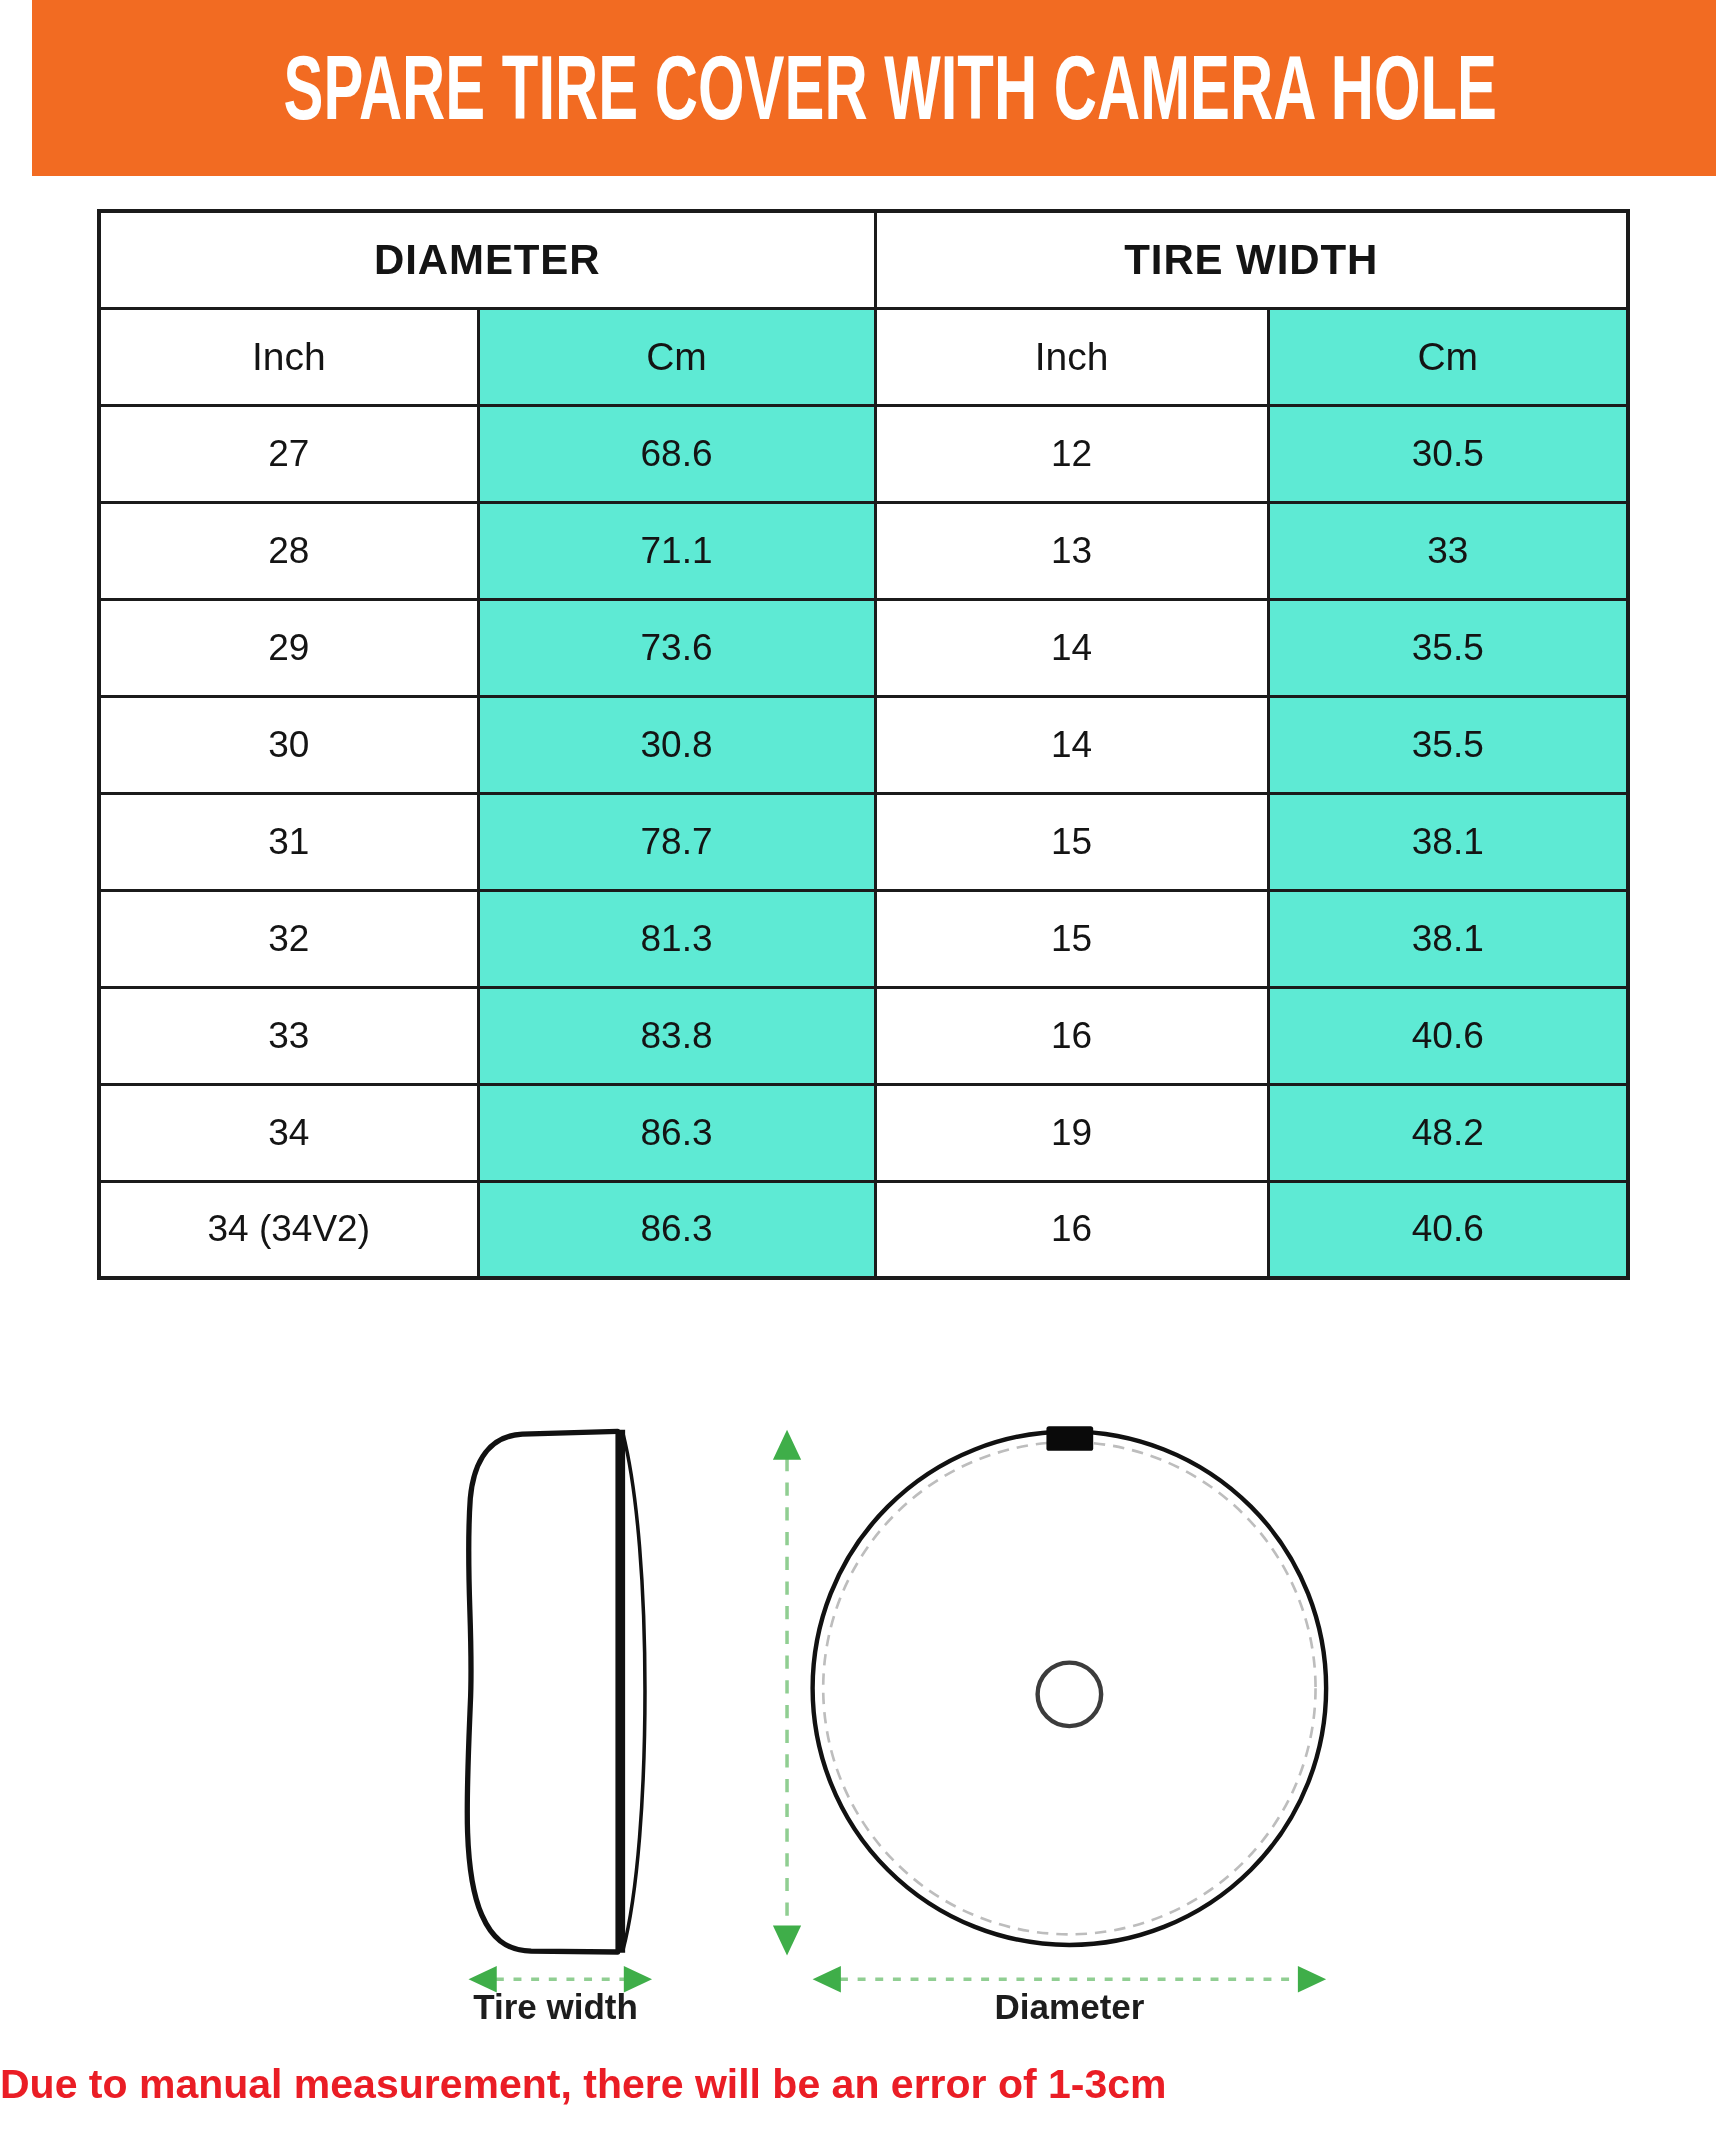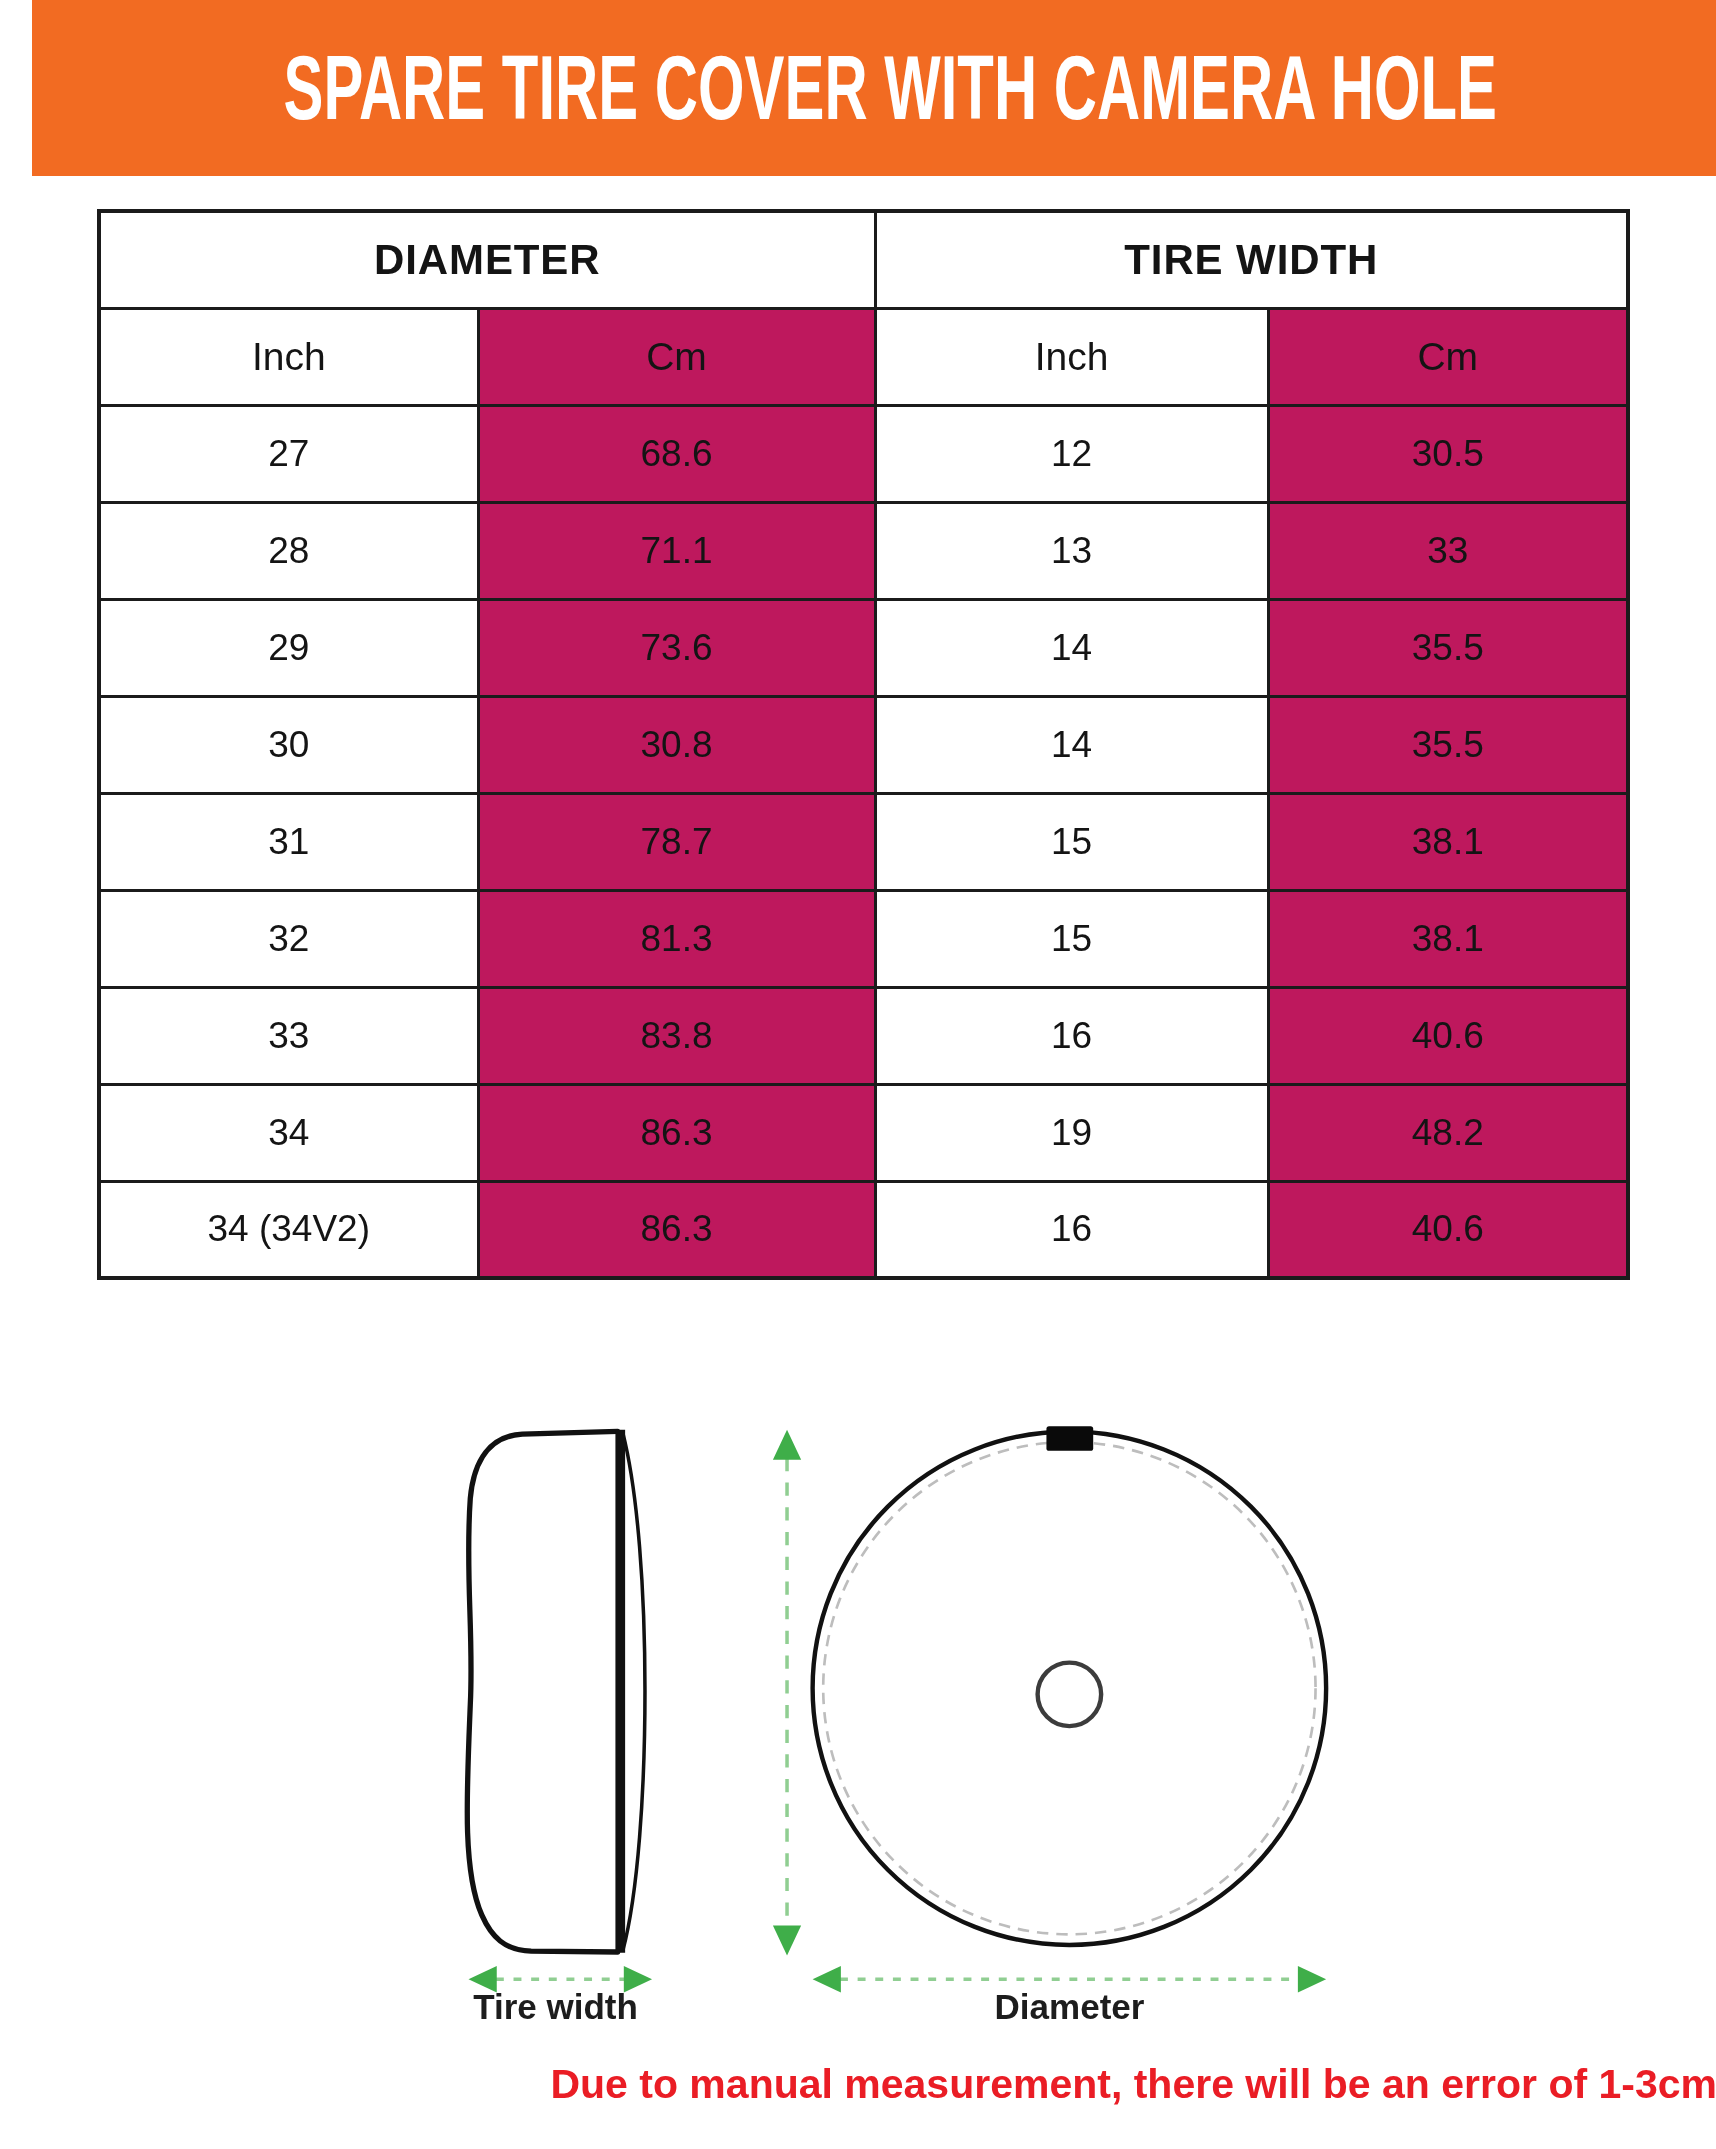--- a/index.html
+++ b/index.html
@@ -24,34 +24,34 @@
     border-collapse:collapse; table-layout:fixed;
     border:4.4px solid #1B1B1B;
   }
   .size-table th, .size-table td{
     border:3.5px solid #1B1B1B; text-align:center; vertical-align:middle;
     height:97px; color:#141414; background:#ffffff;
   }
   .size-table .group-hd{ font-size:42px; font-weight:700; letter-spacing:0.9px; }
   .size-table .unit-hd{ font-size:39px; font-weight:400; }
   .size-table td{ font-size:37px; font-weight:400;margin-top:31px; }
-  .size-table .shaded{ background:#be185d; }
+  .size-table .shaded{ background:#5eead4; }
 
   
   .diagram-svg{ position:absolute; left:0; top:1412px; width:1717px; height:600px; }
 
   .fig-label{
     position:absolute; top:1987px; width:353px; text-align:center;
     font-size:35px; font-weight:700; color:#1d1d1d;
   }
   .fig-label.tire-width{ left:379px; }
   .fig-label.diameter{ left:893px; }
 
   .footnote{
-    position:absolute; left:0; top:2061px; width:1717px; text-align:right;
+    position:absolute; left:0; top:2061px; width:1717px; text-align:left;
     font-size:41px; font-weight:700; color:#EA1D25;
   }
 </style>
 </head>
 <body>
 
 <header class="banner">
   <h1><span>SPARE TIRE COVER WITH CAMERA HOLE</span></h1>
 </header>
 

